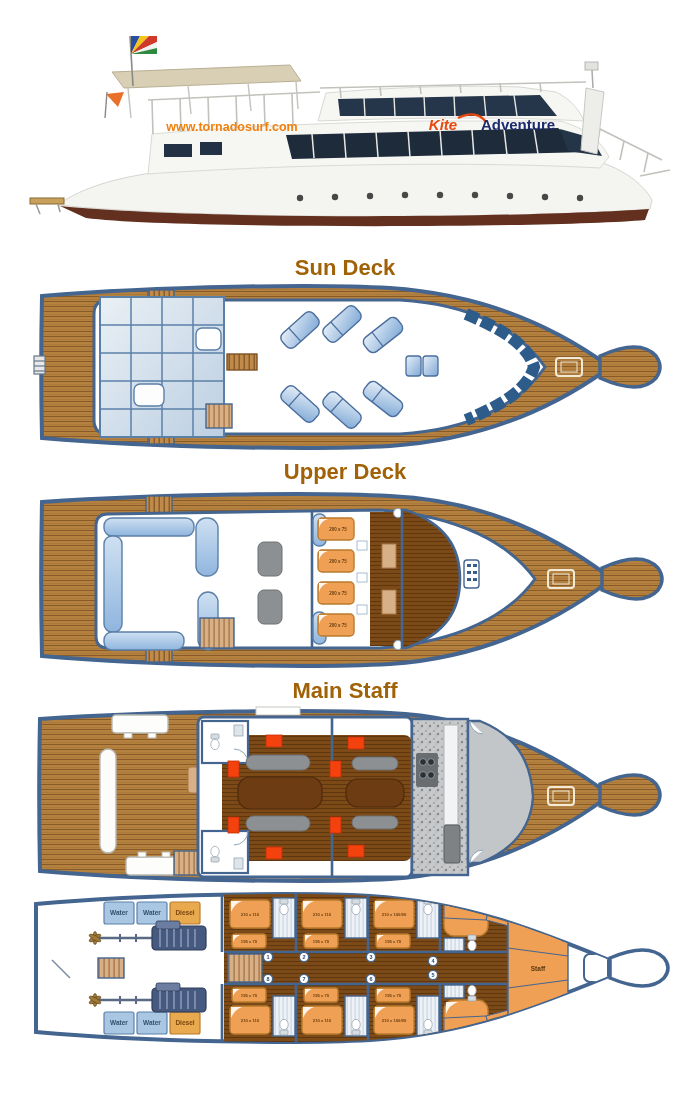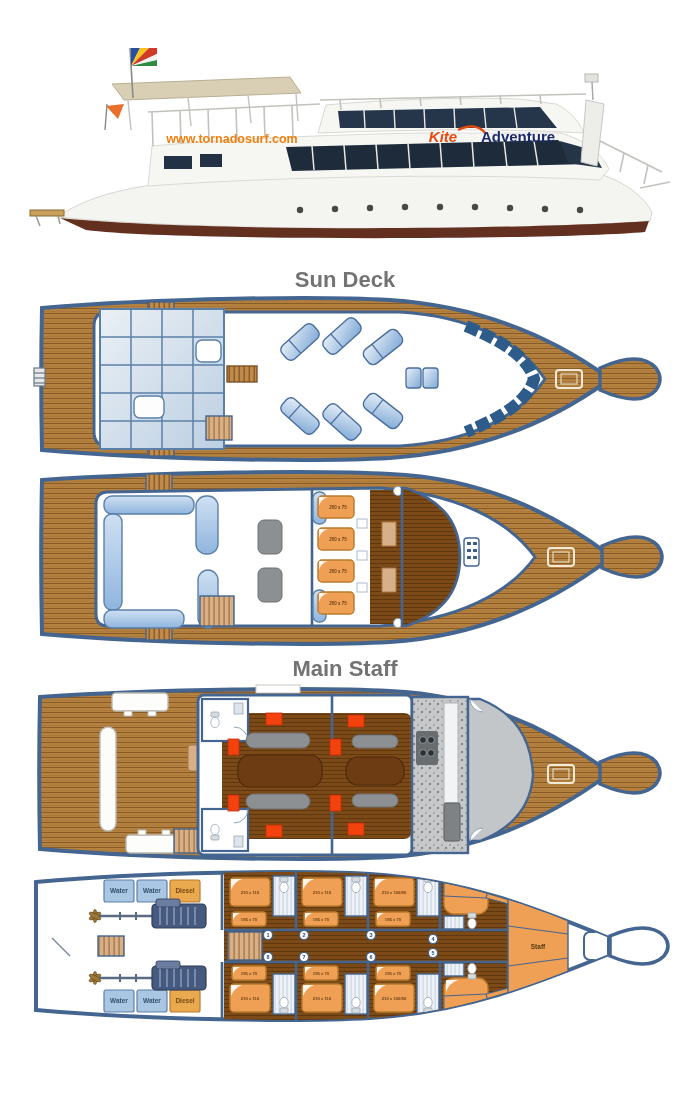--- a/index.html
+++ b/index.html
@@ -1,18 +1,18 @@
 <!DOCTYPE html>
 <html><head>
 <meta charset="utf-8">
 <style>
   html,body{margin:0;padding:0;background:#fff;}
   body{width:690px;height:1106px;font-family:"Liberation Sans",sans-serif;overflow:hidden;}
-  .page{padding-top:20px;}
-  .deck-title{font-size:22px;font-weight:bold;color:#737373;text-align:center;margin:8px 0 2px 0;line-height:24px;}
+  .page{padding-top:8px;}
+  .deck-title{font-size:22px;font-weight:bold;color:#a16207;text-align:center;margin:8px 0 2px 0;line-height:24px;}
   svg{display:block;}
   
   .hull{stroke:#44658f;stroke-width:4;fill:url(#wood);}
   .hull-white{stroke:#44658f;stroke-width:4;fill:#fff;}
   .room{fill:#fff;stroke:#44658f;stroke-width:3;}
   .wall{stroke:#44658f;stroke-width:2.6;fill:none;}
   .sofa{fill:url(#sofaGrad);stroke:#5b80a8;stroke-width:1.4;}
   .bed{fill:#efa055;stroke:#b97b2e;stroke-width:1.4;}
   .graytbl{fill:#8d9093;stroke:#6d7073;stroke-width:1;}
   .red{fill:#f4420f;stroke:#c03008;stroke-width:0.8;}
@@ -275,20 +275,21 @@
       <use href="#lounger" transform="translate(300,122) rotate(42)"></use>
       <use href="#lounger" transform="translate(342,128) rotate(42)"></use>
       <use href="#lounger" transform="translate(383,117) rotate(38)"></use>
       <rect x="406" y="74" width="15" height="20" rx="3" fill="url(#loungerGrad)" stroke="#4a6e9e" stroke-width="1.3"></rect>
       <rect x="423" y="74" width="15" height="20" rx="3" fill="url(#loungerGrad)" stroke="#4a6e9e" stroke-width="1.3"></rect>
     </g>
     <path d="M 466,32 C 505,48 528,64 534,85 C 528,106 505,122 466,138" stroke="#2e5c8a" stroke-width="12" fill="none" stroke-dasharray="13 4"></path>
     <use href="#hatch" x="556" y="76"></use>
   </svg>
 
+  <h2 class="deck-title">Upper Deck</h2>
   <svg viewBox="0 0 690 185" width="690" height="185">
     <path class="hull" d="M 42,16 C 41,64 41,122 42,170 C 160,180 320,182 390,178 C 480,172 552,138 608,96 L 608,90 C 552,48 480,14 390,10 C 320,6 160,8 42,16 Z"></path>
     <path d="M 602,82 Q 642,64 658,82 Q 666,93 658,104 Q 642,122 602,104 Z" fill="url(#wood)" stroke="#44658f" stroke-width="3.5"></path>
     <rect class="steps" x="146" y="10" width="26" height="22"></rect>
     <rect class="steps" x="146" y="154" width="26" height="22"></rect>
     <path class="room" d="M 108,28 L 380,24 C 460,30 510,58 535,93 C 510,128 460,156 380,162 L 108,162 Q 96,162 96,150 L 96,40 Q 96,28 108,28 Z"></path>
     <g>
       <rect class="sofa" x="104" y="32" width="90" height="18" rx="8"></rect>
       <rect class="sofa" x="196" y="32" width="22" height="58" rx="10"></rect>
       <rect class="sofa" x="104" y="50" width="18" height="96" rx="8"></rect>

